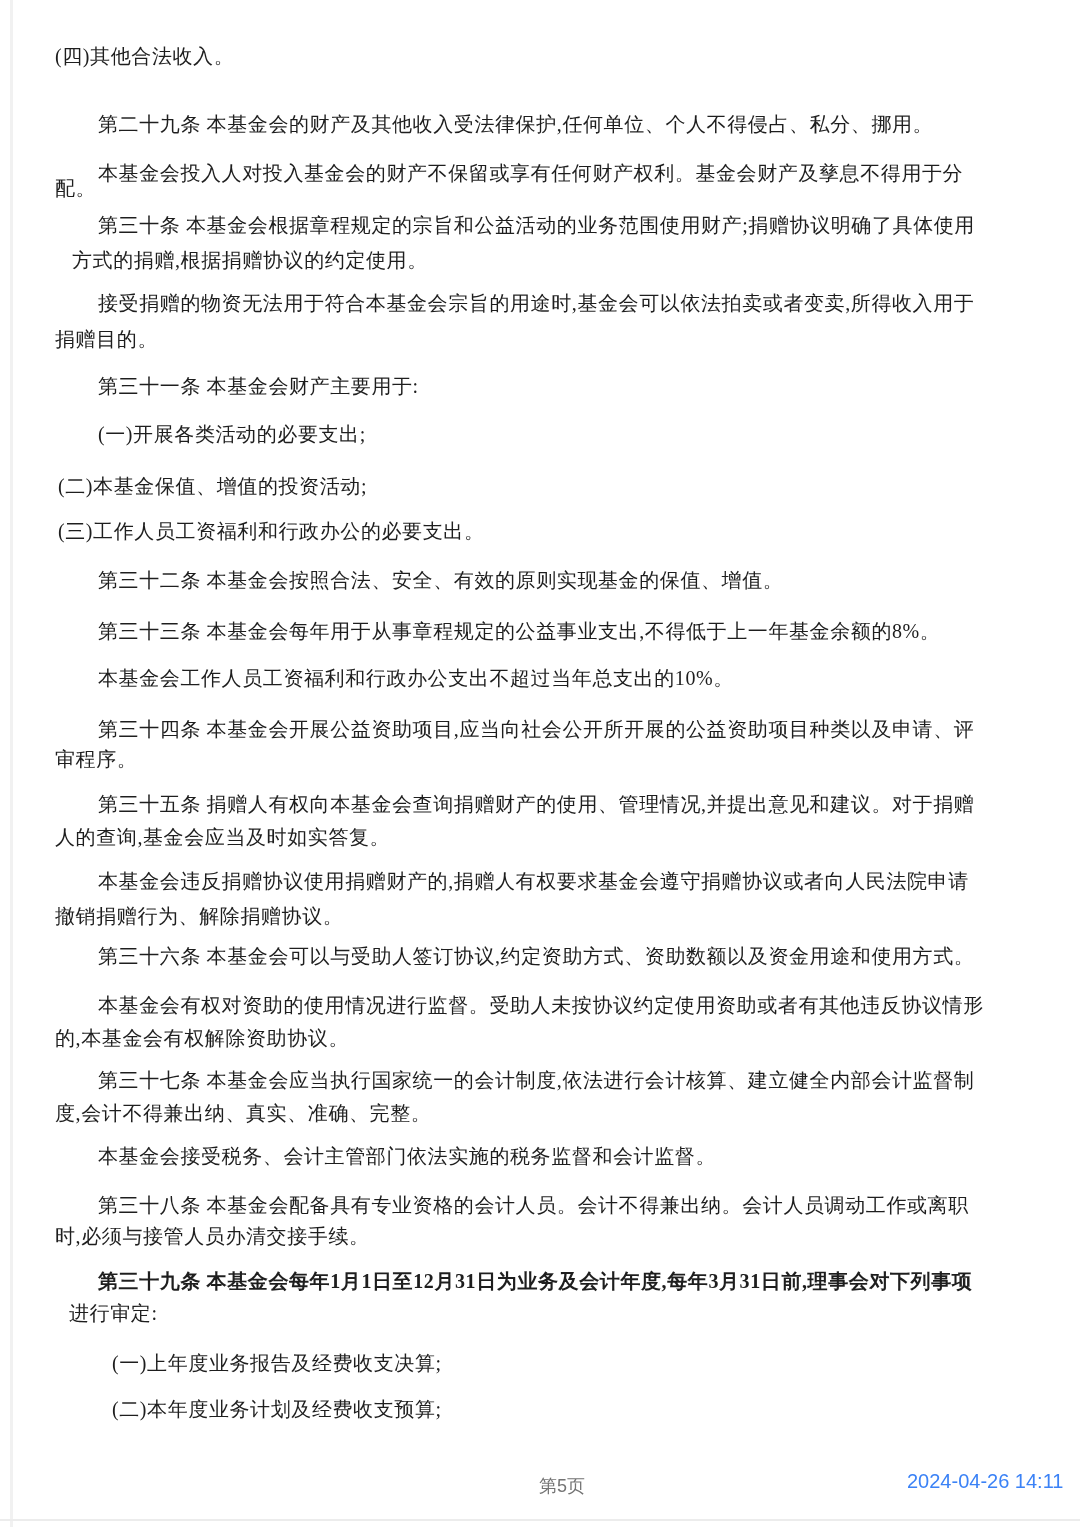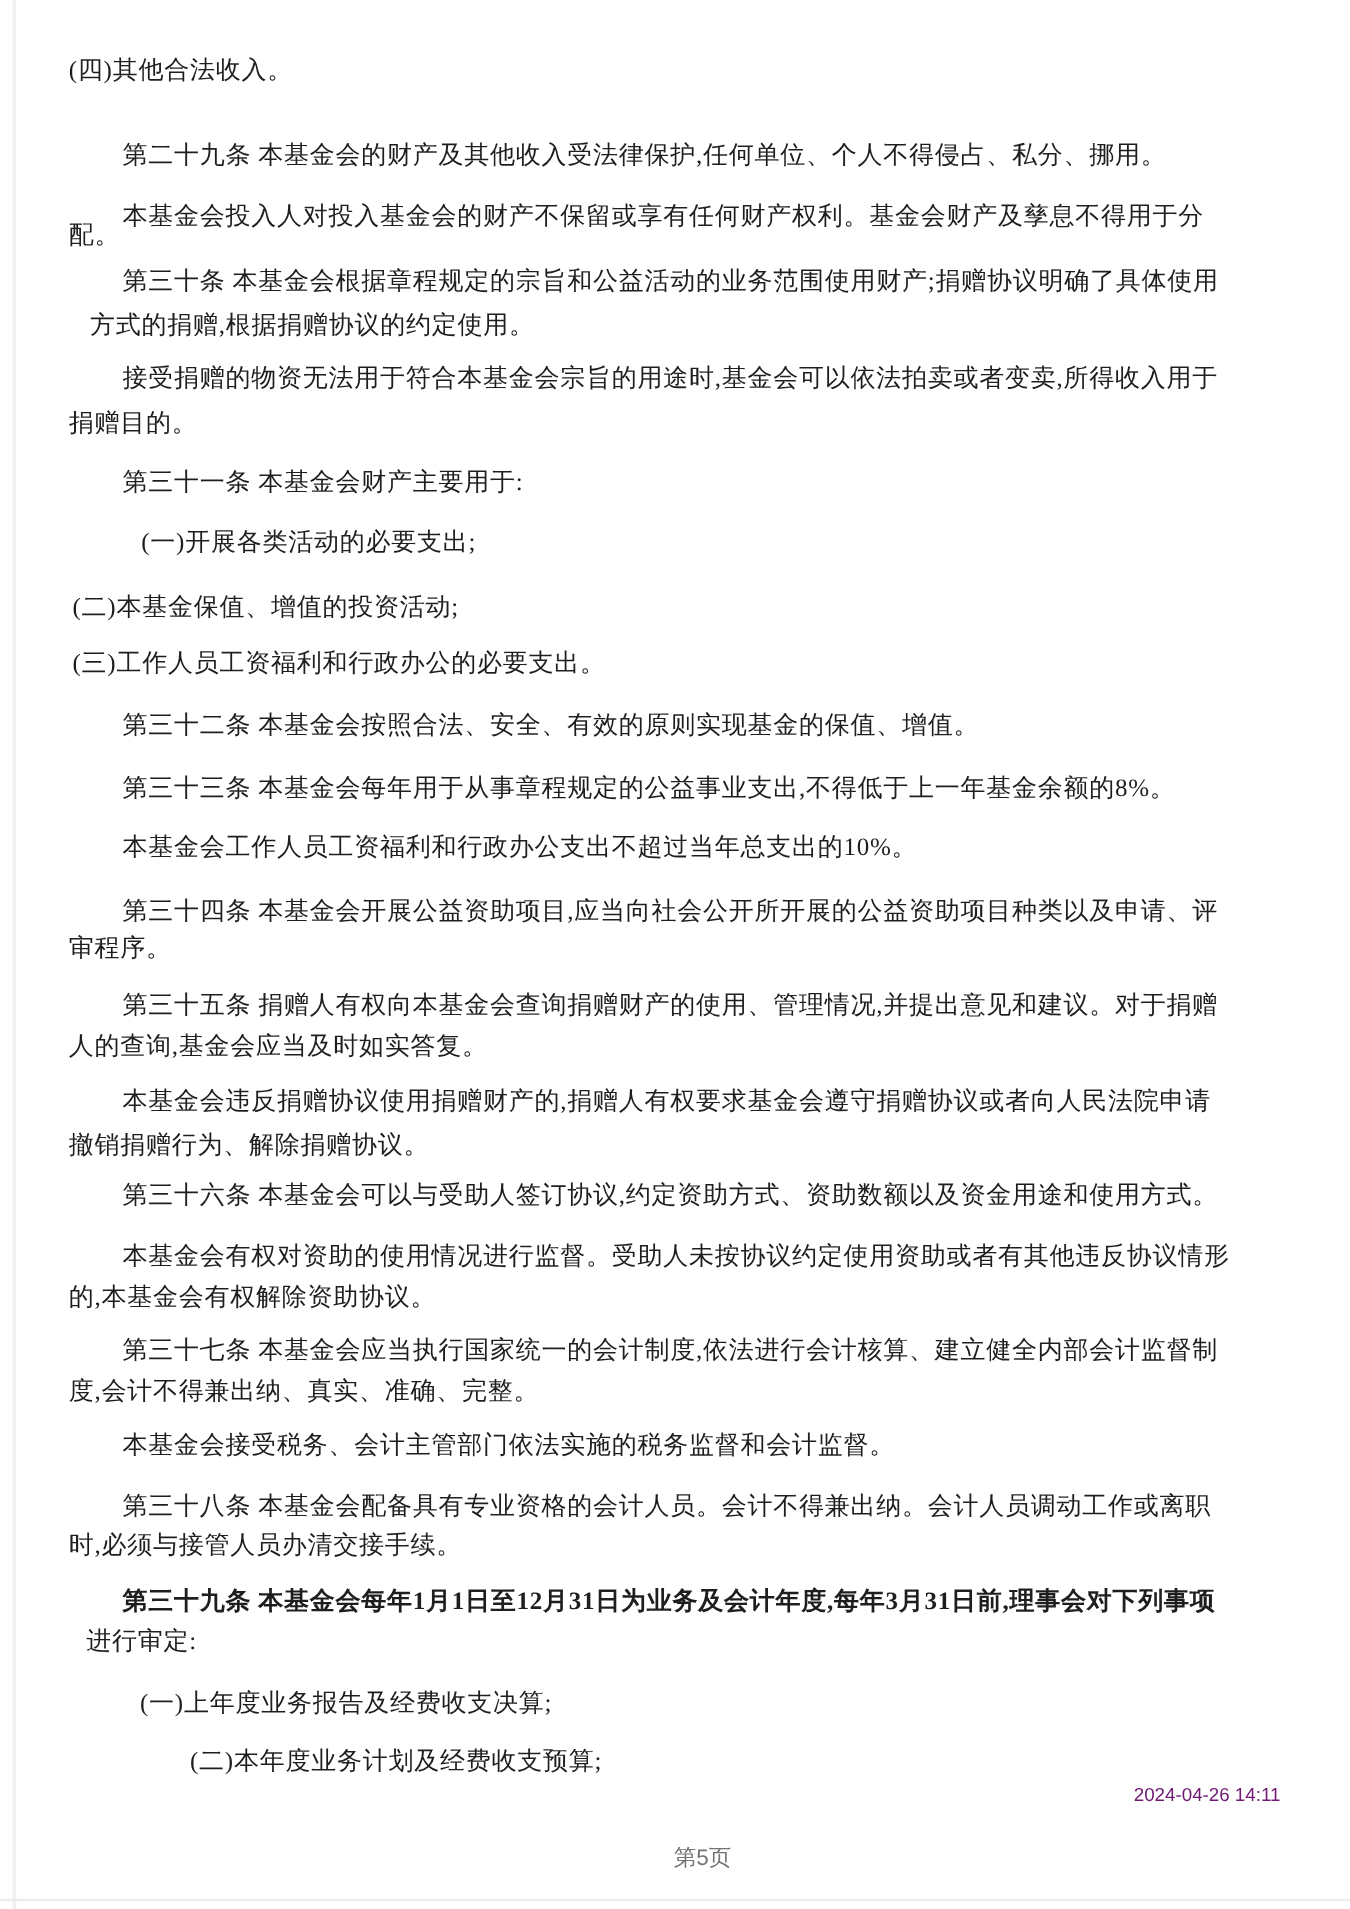--- a/index.html
+++ b/index.html
@@ -14,42 +14,42 @@
   .line {
     position: absolute; white-space: nowrap;
     font-size: 20px; line-height: 26px; letter-spacing: 0.6px;
   }
   .footer-page {
     position: absolute; left: 539px; top: 1474px;
     font-family: "Liberation Sans", "DejaVu Sans", sans-serif;
     font-size: 18px; color: #737373;
   }
   .footer-date {
-    position: absolute; left: 907px; top: 1428px;
+    position: absolute; left: 907px; top: 1470px;
     font-family: "Liberation Sans", "DejaVu Sans", sans-serif;
-    font-size: 15px; color: #701a75; white-space: nowrap; overflow: hidden; width: 173px;
+    font-size: 20px; color: #3b82f6; white-space: nowrap; overflow: hidden; width: 173px;
   }
 </style>
 </head>
 <body>
 
 <div class="page">
   <div class="left-shadow"></div>
 
   <div id="lines">
       <div class="line" style="left: 55px; top: 43px;">(四)其他合法收入。</div>
       <div class="line" style="left: 98px; top: 111px;">第二十九条 本基金会的财产及其他收入受法律保护,任何单位、个人不得侵占、私分、挪用。</div>
       <div class="line" style="left: 98px; top: 160px;">本基金会投入人对投入基金会的财产不保留或享有任何财产权利。基金会财产及孳息不得用于分</div>
       <div class="line" style="left: 55px; top: 175px;">配。</div>
       <div class="line" style="left: 98px; top: 212px;">第三十条 本基金会根据章程规定的宗旨和公益活动的业务范围使用财产;捐赠协议明确了具体使用</div>
       <div class="line" style="left: 55px; top: 247px; margin-left: 17px;">方式的捐赠,根据捐赠协议的约定使用。</div>
       <div class="line" style="left: 98px; top: 290px;">接受捐赠的物资无法用于符合本基金会宗旨的用途时,基金会可以依法拍卖或者变卖,所得收入用于</div>
       <div class="line" style="left: 55px; top: 326px;">捐赠目的。</div>
       <div class="line" style="left: 98px; top: 373px;">第三十一条 本基金会财产主要用于:</div>
-      <div class="line" style="left: 113px; top: 421px; text-align: center;">(一)开展各类活动的必要支出;</div>
+      <div class="line" style="left: 98px; top: 421px; text-align: center;">(一)开展各类活动的必要支出;</div>
       <div class="line" style="left: 58px; top: 473px; font-family: Liberation Serif, serif;">(二)本基金保值、增值的投资活动;</div>
       <div class="line" style="left: 58px; top: 518px;">(三)工作人员工资福利和行政办公的必要支出。</div>
       <div class="line" style="left: 98px; top: 567px;">第三十二条 本基金会按照合法、安全、有效的原则实现基金的保值、增值。</div>
       <div class="line" style="left: 98px; top: 618px;">第三十三条 本基金会每年用于从事章程规定的公益事业支出,不得低于上一年基金余额的8%。</div>
       <div class="line" style="left: 98px; top: 665px;">本基金会工作人员工资福利和行政办公支出不超过当年总支出的10%。</div>
       <div class="line" style="left: 98px; top: 716px;">第三十四条 本基金会开展公益资助项目,应当向社会公开所开展的公益资助项目种类以及申请、评</div>
       <div class="line" style="left: 55px; top: 746px;">审程序。</div>
       <div class="line" style="left: 98px; top: 791px;">第三十五条 捐赠人有权向本基金会查询捐赠财产的使用、管理情况,并提出意见和建议。对于捐赠</div>
       <div class="line" style="left: 55px; top: 824px;">人的查询,基金会应当及时如实答复。</div>
       <div class="line" style="left: 98px; top: 868px;">本基金会违反捐赠协议使用捐赠财产的,捐赠人有权要求基金会遵守捐赠协议或者向人民法院申请</div>
@@ -58,20 +58,20 @@
       <div class="line" style="left: 98px; top: 992px;">本基金会有权对资助的使用情况进行监督。受助人未按协议约定使用资助或者有其他违反协议情形</div>
       <div class="line" style="left: 55px; top: 1025px;">的,本基金会有权解除资助协议。</div>
       <div class="line" style="left: 98px; top: 1067px;">第三十七条 本基金会应当执行国家统一的会计制度,依法进行会计核算、建立健全内部会计监督制</div>
       <div class="line" style="left: 55px; top: 1100px;">度,会计不得兼出纳、真实、准确、完整。</div>
       <div class="line" style="left: 98px; top: 1143px;">本基金会接受税务、会计主管部门依法实施的税务监督和会计监督。</div>
       <div class="line" style="left: 98px; top: 1192px;">第三十八条 本基金会配备具有专业资格的会计人员。会计不得兼出纳。会计人员调动工作或离职</div>
       <div class="line" style="left: 55px; top: 1223px;">时,必须与接管人员办清交接手续。</div>
       <div class="line" style="left: 98px; top: 1268px; font-weight: bold;">第三十九条 本基金会每年1月1日至12月31日为业务及会计年度,每年3月31日前,理事会对下列事项</div>
       <div class="line" style="left: 69px; top: 1300px;">进行审定:</div>
       <div class="line" style="left: 112px; top: 1350px;">(一)上年度业务报告及经费收支决算;</div>
-      <div class="line" style="left: 112px; top: 1396px; margin-left: 40px;">(二)本年度业务计划及经费收支预算;</div>
+      <div class="line" style="left: 112px; top: 1396px;">(二)本年度业务计划及经费收支预算;</div>
     </div>
 
   <div class="footer-page">第5页</div>
   <div class="footer-date">2024-04-26 14:11</div>
 
   <div class="bottom-line"></div>
 </div>
 
 </body></html>

